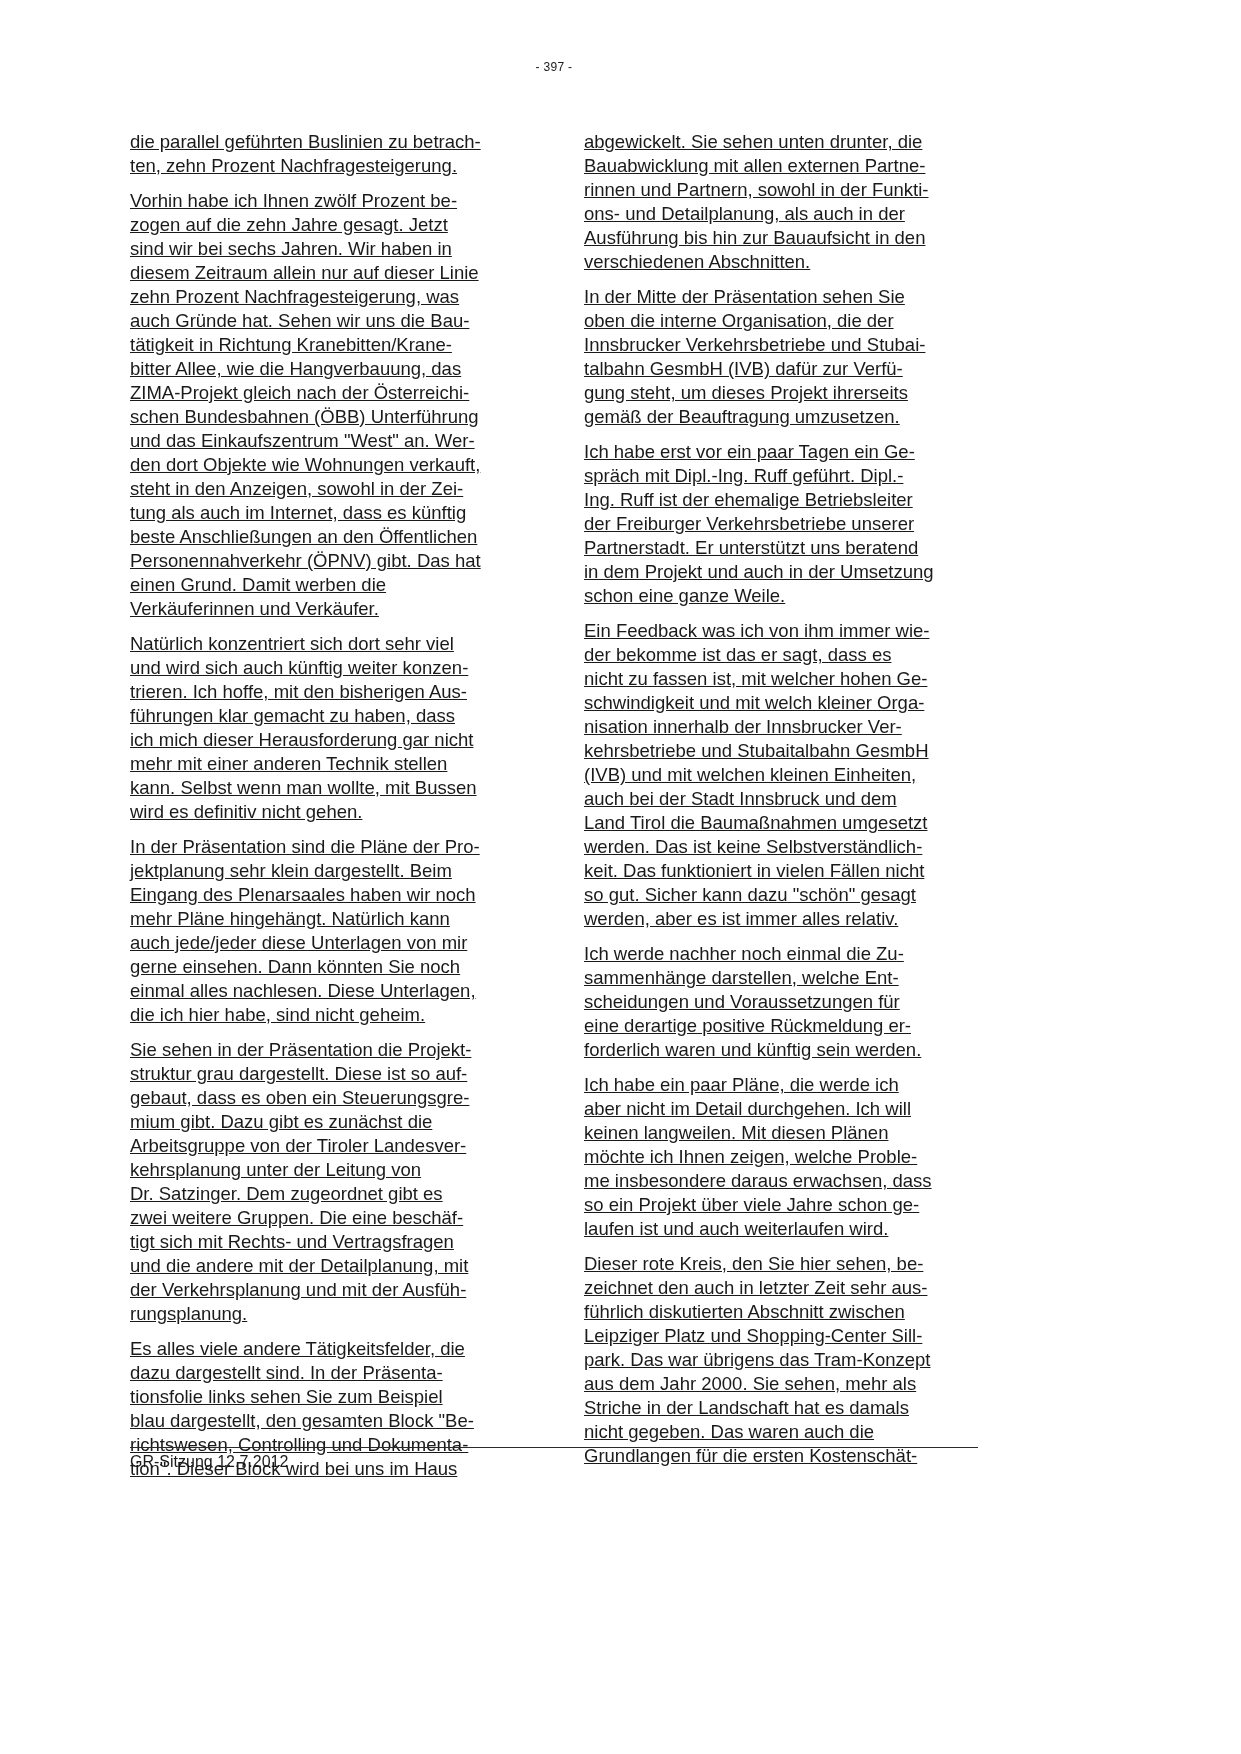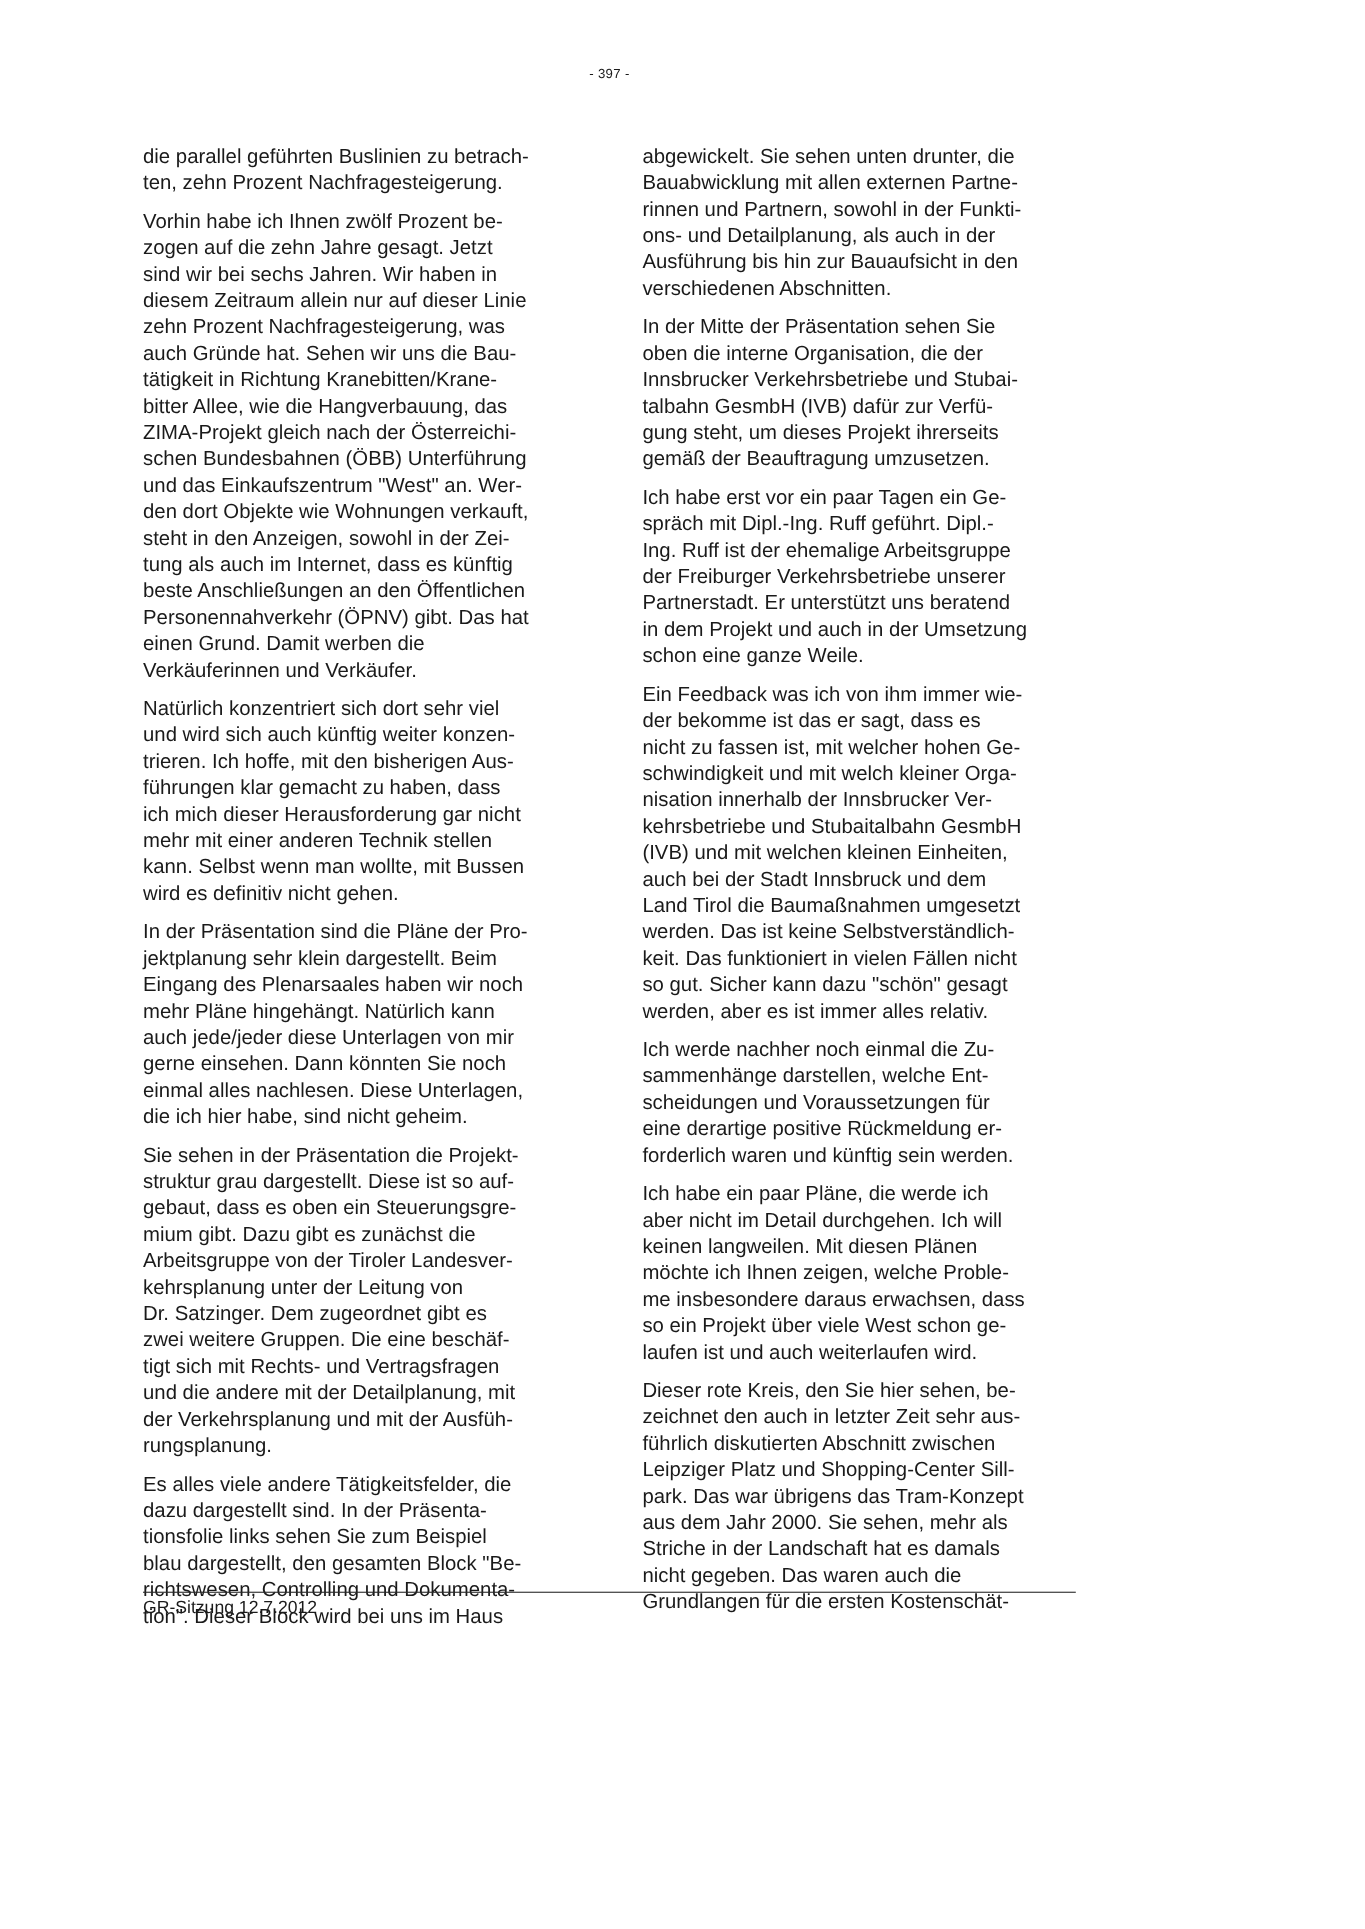--- a/index.html
+++ b/index.html
@@ -26,20 +26,21 @@
     font-size: 12px;
     letter-spacing: 0.3px;
   }
   .columns {
     position: absolute;
     top: 130px;
     left: 130px;
     width: 848px;
     display: flex;
     gap: 60px;
+    text-decoration: underline;
   }
   .column {
     width: 394px;
     flex: 0 0 394px;
   }
   .column p {
     margin: 0 0 11px 0;
     font-size: 18.5px;
     line-height: 24px;
     white-space: pre-line;
@@ -129,21 +130,21 @@
 Ausführung bis hin zur Bauaufsicht in den
 verschiedenen Abschnitten.</p>
       <p>In der Mitte der Präsentation sehen Sie
 oben die interne Organisation, die der
 Innsbrucker Verkehrsbetriebe und Stubai-
 talbahn GesmbH (IVB) dafür zur Verfü-
 gung steht, um dieses Projekt ihrerseits
 gemäß der Beauftragung umzusetzen.</p>
       <p>Ich habe erst vor ein paar Tagen ein Ge-
 spräch mit Dipl.-Ing. Ruff geführt. Dipl.-
-Ing. Ruff ist der ehemalige Arbeitsgruppe
+Ing. Ruff ist der ehemalige Betriebsleiter
 der Freiburger Verkehrsbetriebe unserer
 Partnerstadt. Er unterstützt uns beratend
 in dem Projekt und auch in der Umsetzung
 schon eine ganze Weile.</p>
       <p>Ein Feedback was ich von ihm immer wie-
 der bekomme ist das er sagt, dass es
 nicht zu fassen ist, mit welcher hohen Ge-
 schwindigkeit und mit welch kleiner Orga-
 nisation innerhalb der Innsbrucker Ver-
 kehrsbetriebe und Stubaitalbahn GesmbH
@@ -157,21 +158,21 @@
       <p>Ich werde nachher noch einmal die Zu-
 sammenhänge darstellen, welche Ent-
 scheidungen und Voraussetzungen für
 eine derartige positive Rückmeldung er-
 forderlich waren und künftig sein werden.</p>
       <p>Ich habe ein paar Pläne, die werde ich
 aber nicht im Detail durchgehen. Ich will
 keinen langweilen. Mit diesen Plänen
 möchte ich Ihnen zeigen, welche Proble-
 me insbesondere daraus erwachsen, dass
-so ein Projekt über viele West schon ge-
+so ein Projekt über viele Jahre schon ge-
 laufen ist und auch weiterlaufen wird.</p>
       <p>Dieser rote Kreis, den Sie hier sehen, be-
 zeichnet den auch in letzter Zeit sehr aus-
 führlich diskutierten Abschnitt zwischen
 Leipziger Platz und Shopping-Center Sill-
 park. Das war übrigens das Tram-Konzept
 aus dem Jahr 2000. Sie sehen, mehr als
 Striche in der Landschaft hat es damals
 nicht gegeben. Das waren auch die
 Grundlangen für die ersten Kostenschät-</p>

